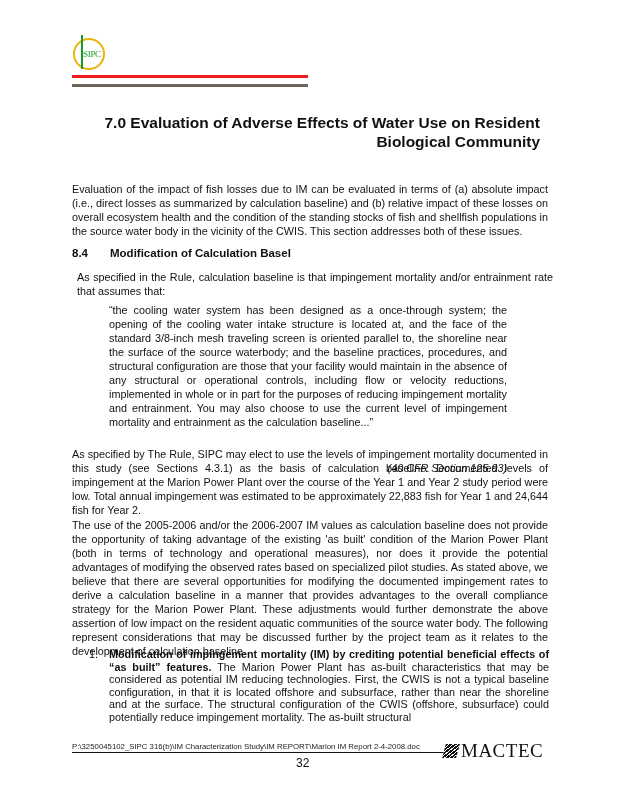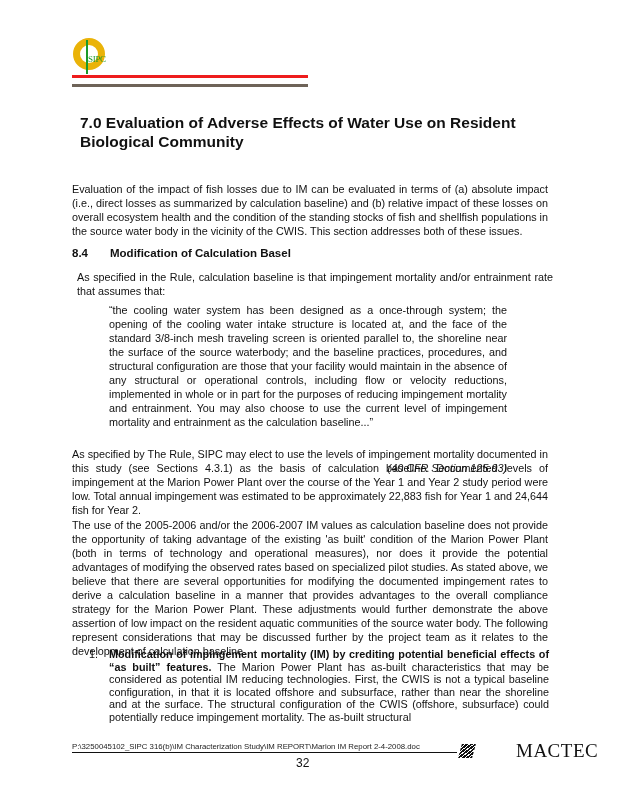--- a/index.html
+++ b/index.html
@@ -1,42 +1,42 @@
 <!DOCTYPE html>
 <html><head>
 <meta charset="utf-8">
 <style>
   html, body { margin: 0; padding: 0; background: #ffffff; }
   body { width: 618px; height: 800px; position: relative; overflow: hidden;
          font-family: "Liberation Sans", sans-serif; color: #111; }
   .logo { position: absolute; left: 73px; top: 38px; width: 32px; height: 32px;
-          border: 7px solid #eab308; border-radius: 50%; box-sizing: border-box; text-align: right; }
+          border: 2px solid #eab308; border-radius: 50%; box-sizing: border-box; text-align: right; }
   .logo .stem { position: absolute; left: 6px; top: -5px; width: 2px; height: 34px; background: #1a9a2a; }
   .logo .txt { position: absolute; left: 8px; top: 9px; font-family: "Liberation Serif", serif;
                font-size: 9px; color: #1a9a2a; letter-spacing: -0.3px; }
   .rule-red { position: absolute; left: 72px; top: 75px; width: 236px; height: 3px; background: #ee1c1c; }
   .rule-gray { position: absolute; left: 72px; top: 84px; width: 236px; height: 3px; background: #6e6358; }
 
-  .title { position: absolute; left: 80px; top: 113px; width: 460px; text-align: left;
+  .title { position: absolute; left: 80px; top: 113px; width: 460px; text-align: right;
            font-weight: bold; font-size: 15.5px; line-height: 19px; }
   .para { position: absolute; left: 72px; width: 476px; font-size: 10.8px; line-height: 14px;
           text-align: justify; }
   .para.quote { left: 109px; width: 398px; }
   .cite { position: absolute; left: 300px; width: 207px; text-align: right; font-style: italic; font-size: 10.8px; margin-top: 44px; }
   .h2 { position: absolute; left: 72px; top: 247px; font-weight: bold; font-size: 11.5px; }
   .h2 .num { display: inline-block; width: 38px; }
   .list-item { position: absolute; left: 89px; width: 460px; font-size: 10.8px; line-height: 12.6px; text-align: justify; }
   .list-item .n { position: absolute; left: 0; top: 0; }
   .list-item .body { margin-left: 20px; display: block; }
   .list-item b { font-weight: bold; }
 
   .footer-path { position: absolute; left: 72px; top: 742px; font-size: 7.8px; color: #222; }
   .footer-rule { position: absolute; left: 72px; top: 752px; width: 385px; height: 1px; background: #111; }
   .page-num { position: absolute; left: 296px; top: 756px; font-size: 12px; }
-  .mactec { position: absolute; left: 460px; top: 740px; display: flex; align-items: center; gap: 39px; }
+  .mactec { position: absolute; left: 444px; top: 740px; display: flex; align-items: center; }
   .mactec .mark { width: 14px; height: 14px; margin-right: 3px;
                   background: repeating-linear-gradient(135deg, #111 0 2px, #fff 2px 3px); transform: skewX(-15deg); }
   .mactec .word { font-family: "Liberation Serif", serif; font-size: 19px; color: #111; letter-spacing: 0.5px; }
 </style>
 </head>
 <body>
 
 <div class="logo">
   <div class="stem"></div>
   <span class="txt">SIPC</span>

